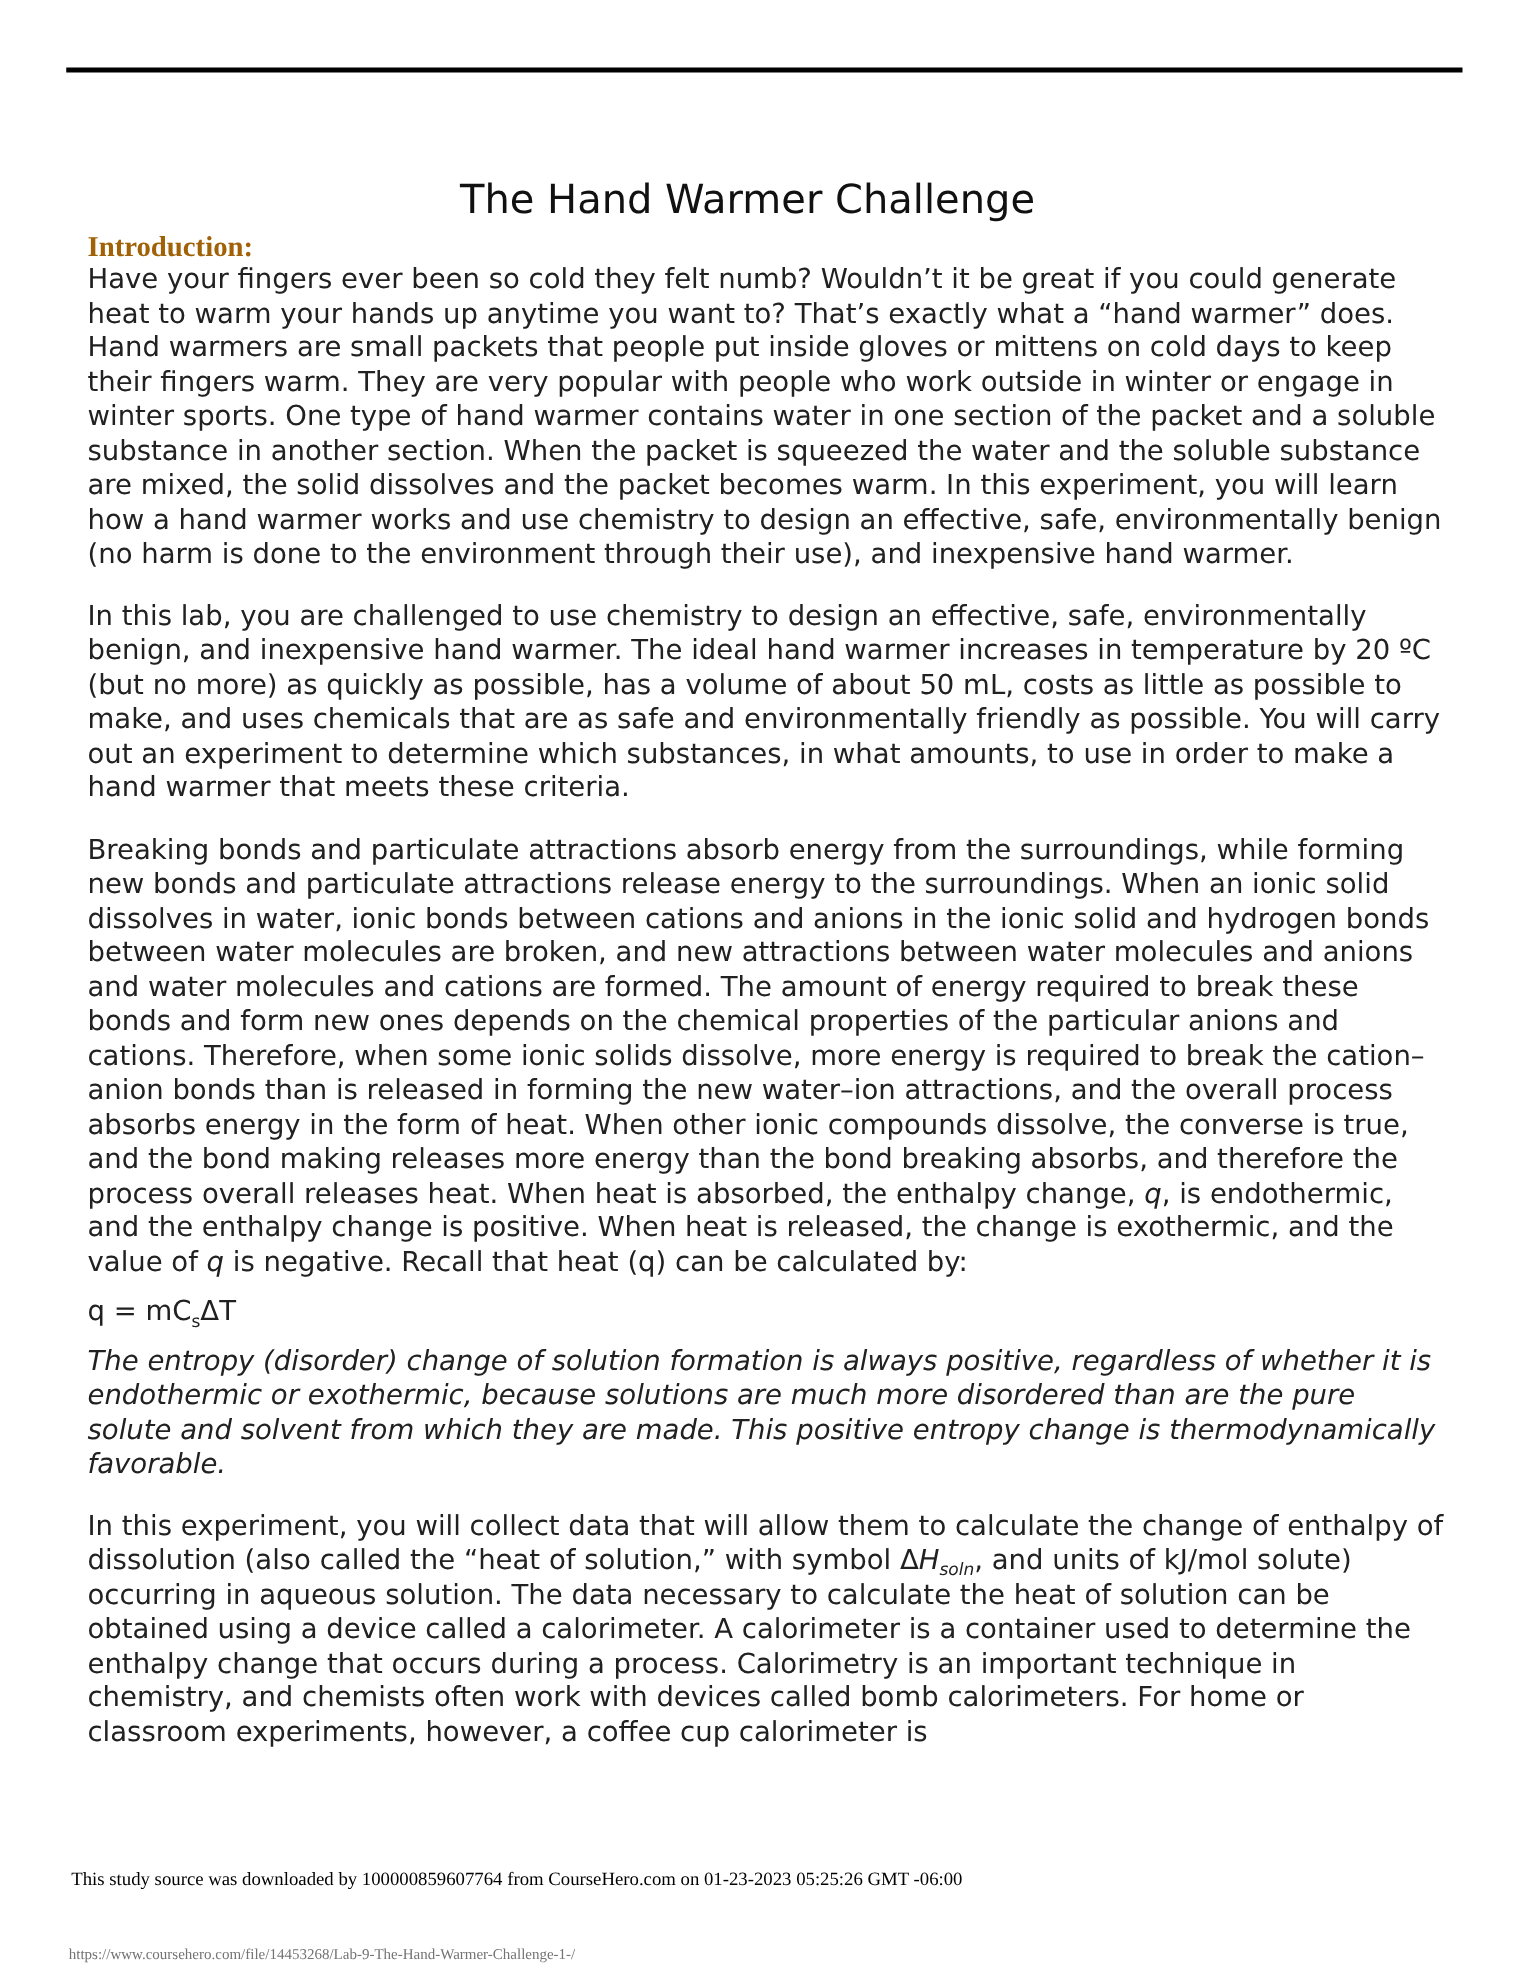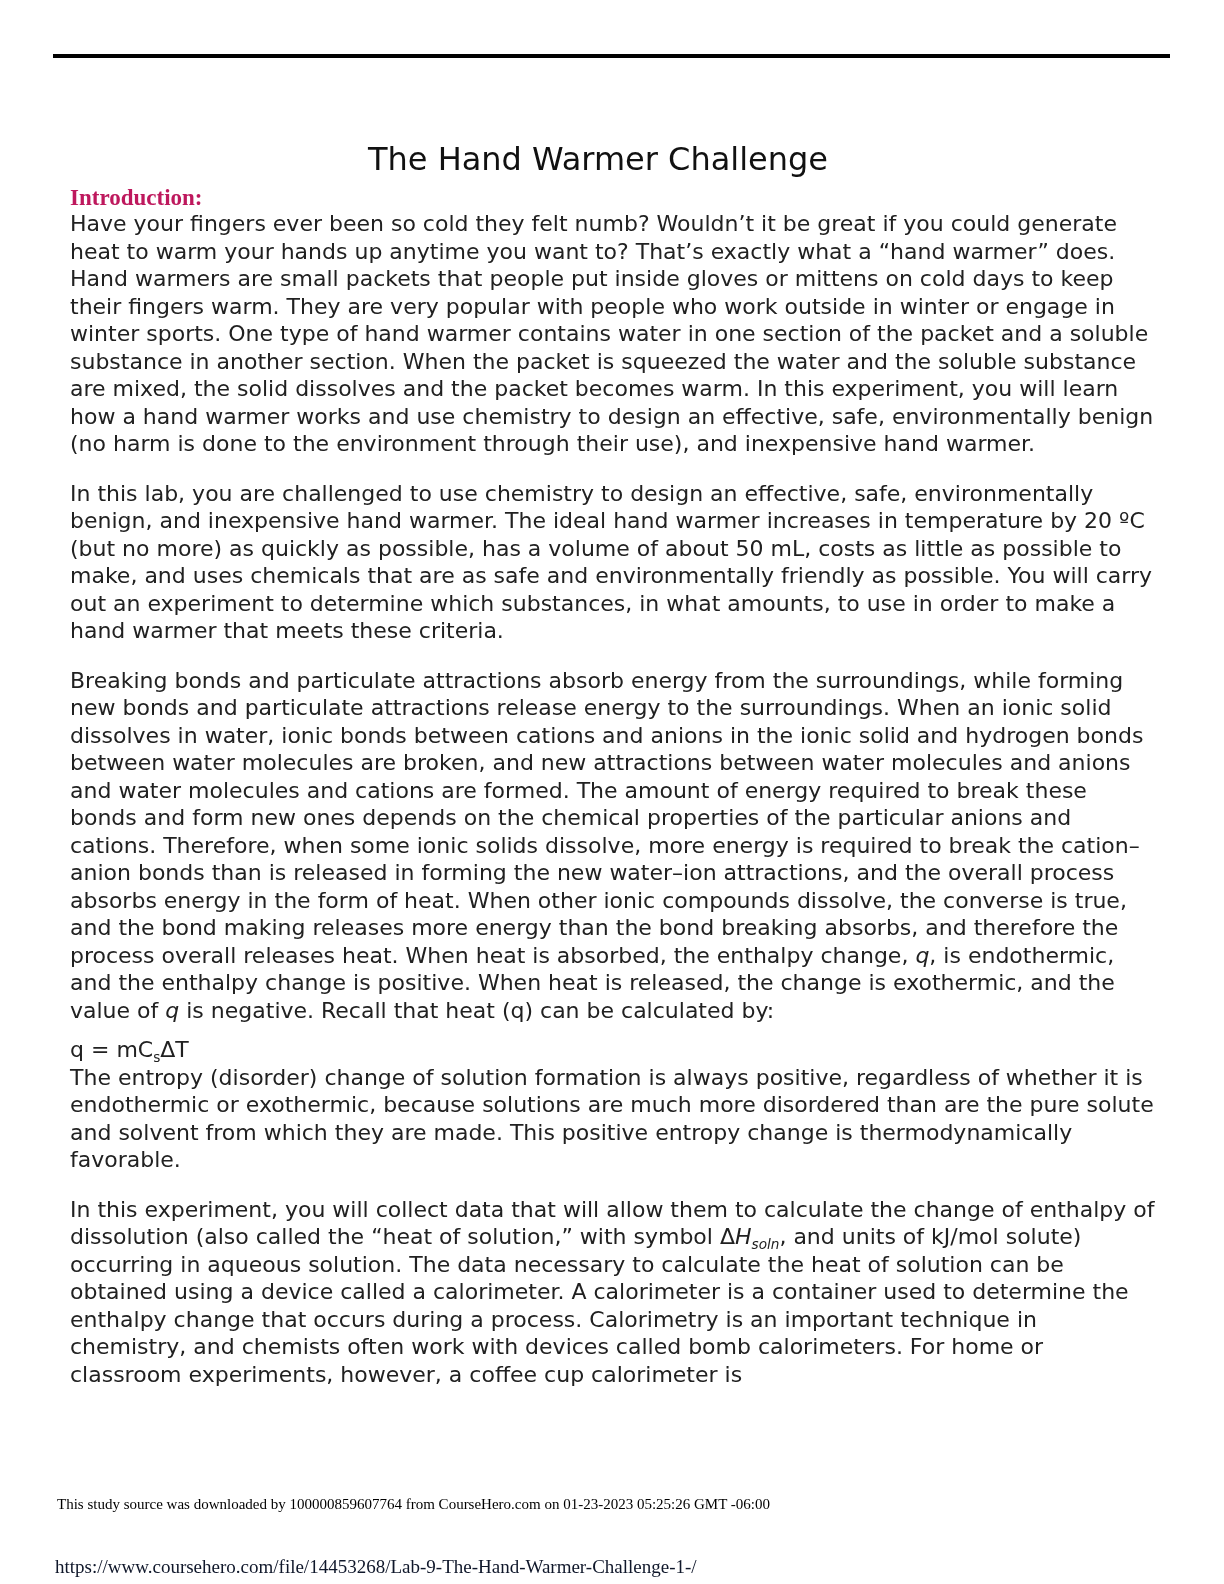--- a/index.html
+++ b/index.html
@@ -41,33 +41,34 @@
     left: 70px;
     top: 185px;
     width: 1086px;
   }
   .section-heading {
     margin: 0;
     font-family: "Liberation Serif", serif;
     font-weight: 700;
     font-size: 23px;
     line-height: 25px;
-    color: #be185d;
+    color: #a16207;
   }
   .content p {
     margin: 0 0 22px 0;
     font-size: 22px;
     line-height: 27.5px;
     text-align: left;
   }
   .content p.tight-bottom {
     margin-bottom: 12px;
   }
   .content p.tight-top {
-    margin-top: 0;
+    margin-top: 12px;
+    font-style: italic;
   }
   .equation {
     text-align: left;
     font-size: 22px;
     line-height: 27.5px;
     color: #212121;
   }
   sub {
     font-size: 0.62em;
     line-height: 0;
@@ -80,22 +81,22 @@
     font-size: 15px;
     color: #000000;
     white-space: nowrap;
     text-align: right;
   }
   .source-url {
     position: absolute;
     left: 55px;
     top: 1556px;
     font-family: "Liberation Serif", serif;
-    font-size: 19px;
-    color: #0f172a;
+    font-size: 12px;
+    color: #737373;
     text-decoration: none;
     white-space: nowrap;
   }
 </style>
 </head>
 <body>
 
 <div class="page">
 
   <div class="top-rule"></div>

